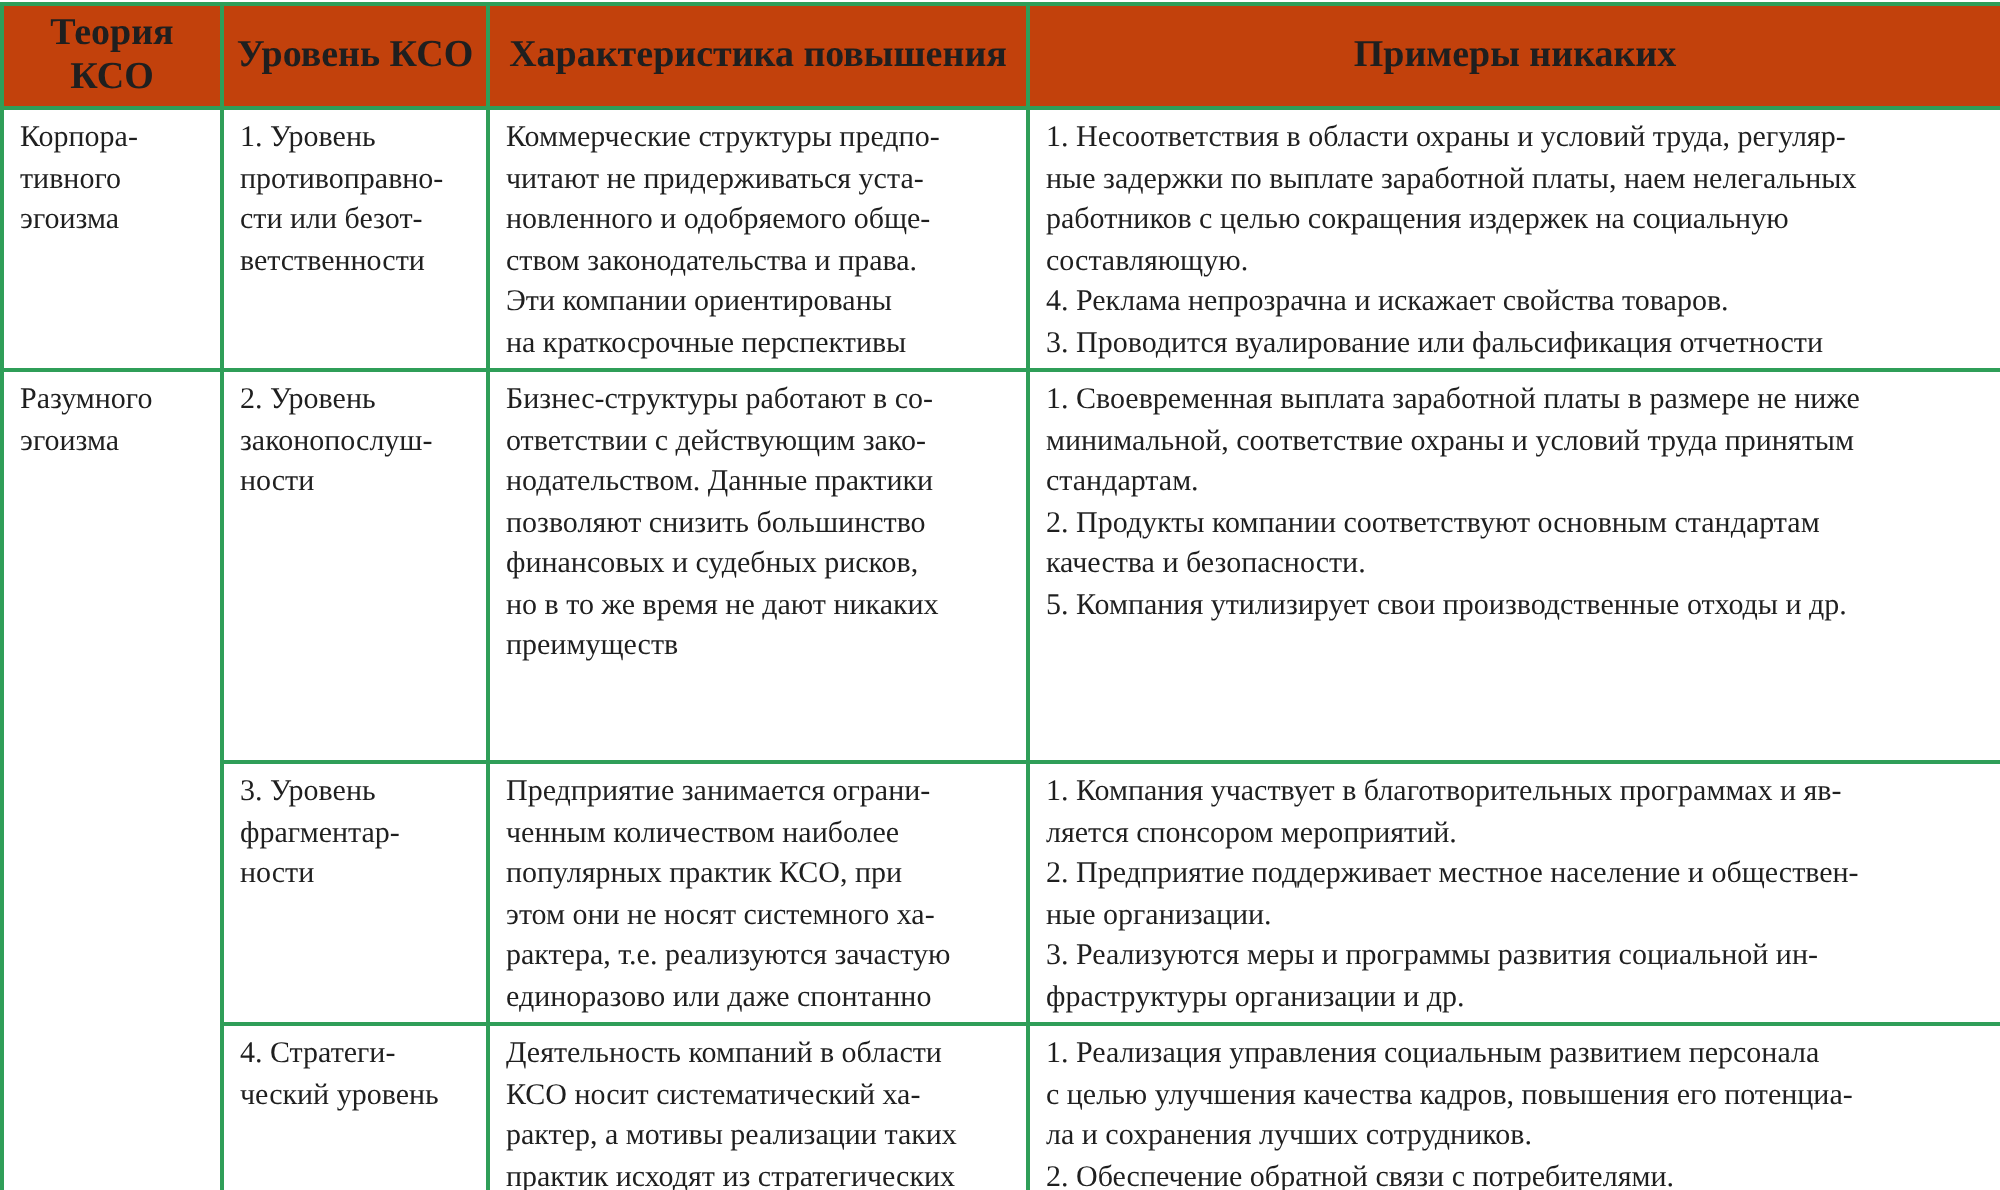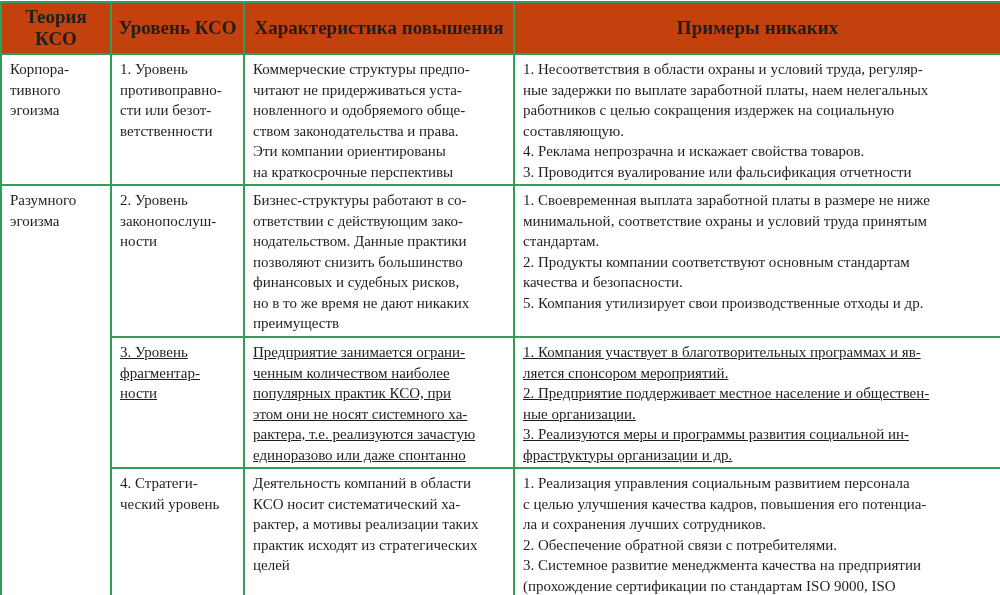--- a/index.html
+++ b/index.html
@@ -35,22 +35,22 @@
   td {
     vertical-align: top;
     text-align: left;
     font-size: 15px;
     line-height: 20.5px;
     padding: 4px 20px 2px 8px;
     white-space: pre-line;
   }
   tr.header-row { height: 30px; }
   tr.r1 { height: 130px; }
-  tr.r2 { height: 152px; }
-  tr.r3 { height: 115px; text-decoration: underline; }
+  tr.r2 { height: 196px; }
+  tr.r3 { height: 115px; }
   tr.r4 { height: 142px; }
   col.c-theory { width: 110px; }
   col.c-level  { width: 133px; }
   col.c-char   { width: 270px; }
   col.c-ex     { width: 487px; }
 </style>
 </head>
 <body>
 
 <table class="kso">

